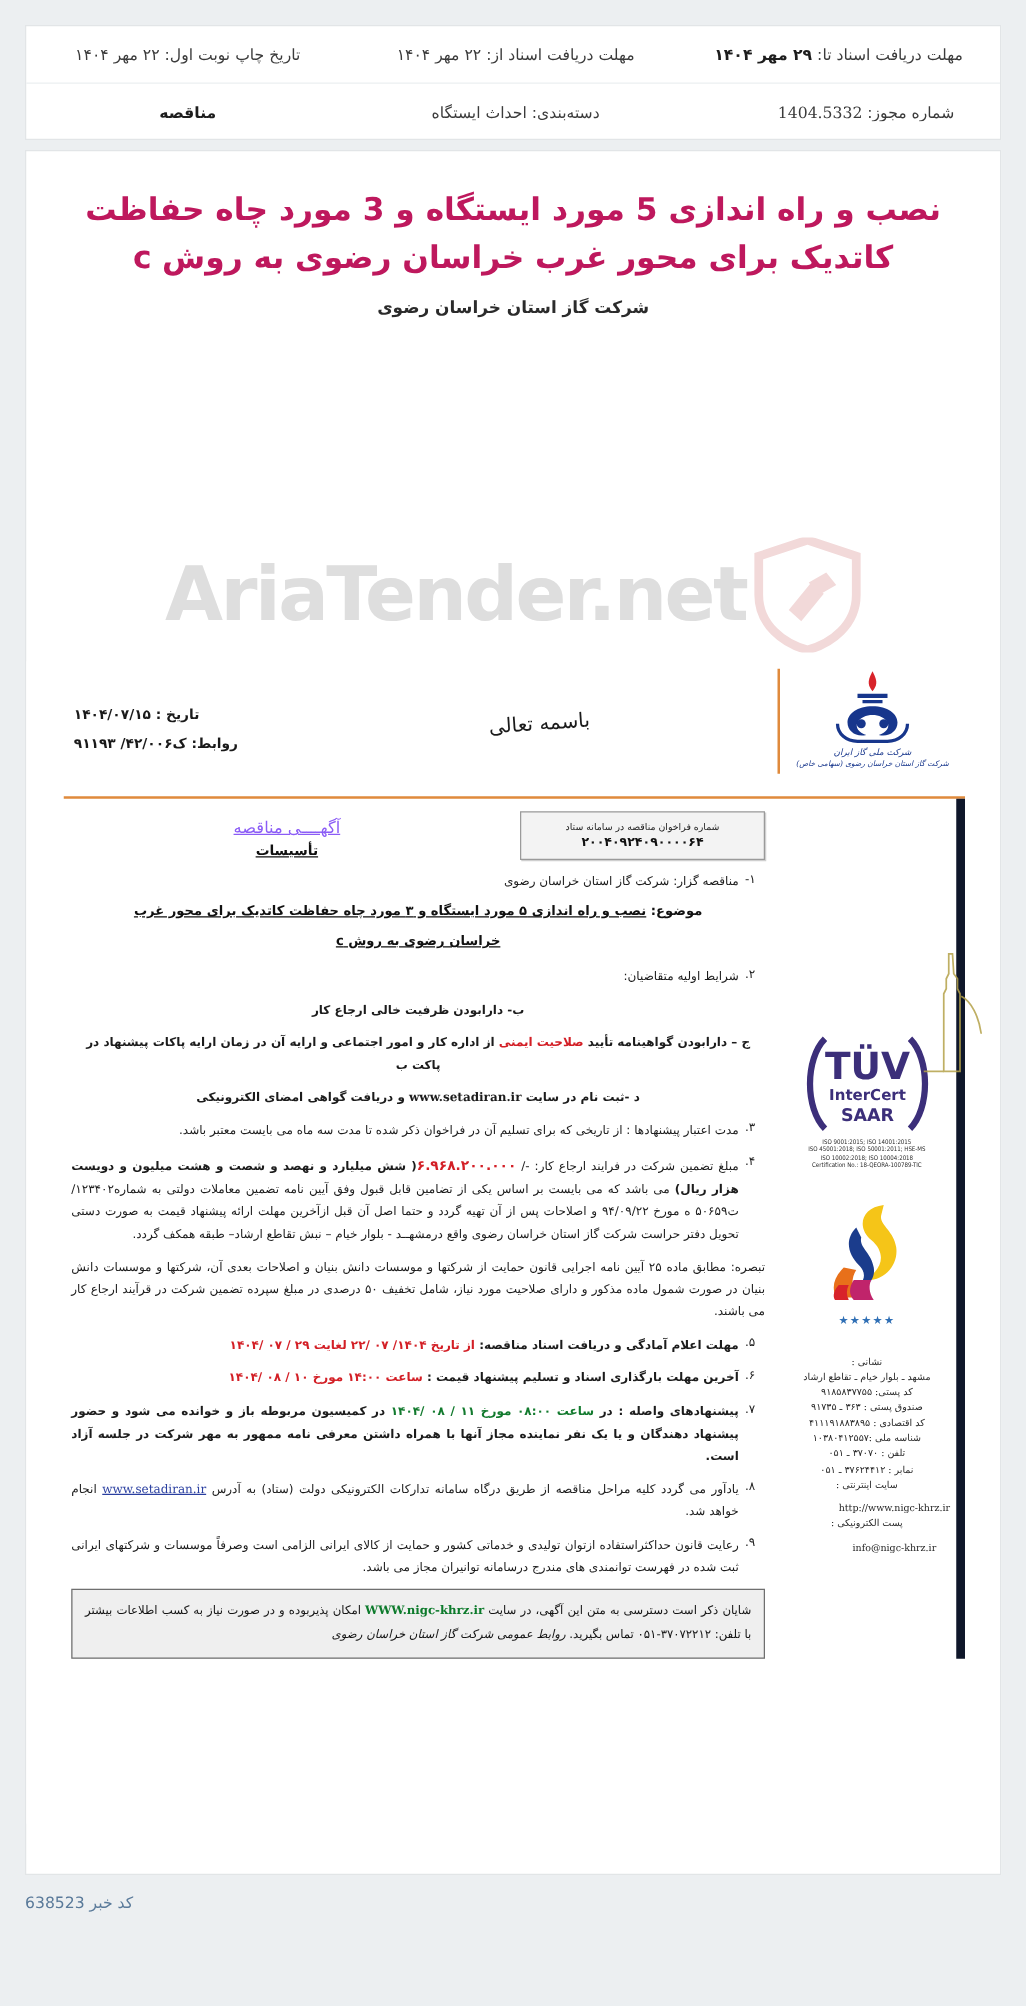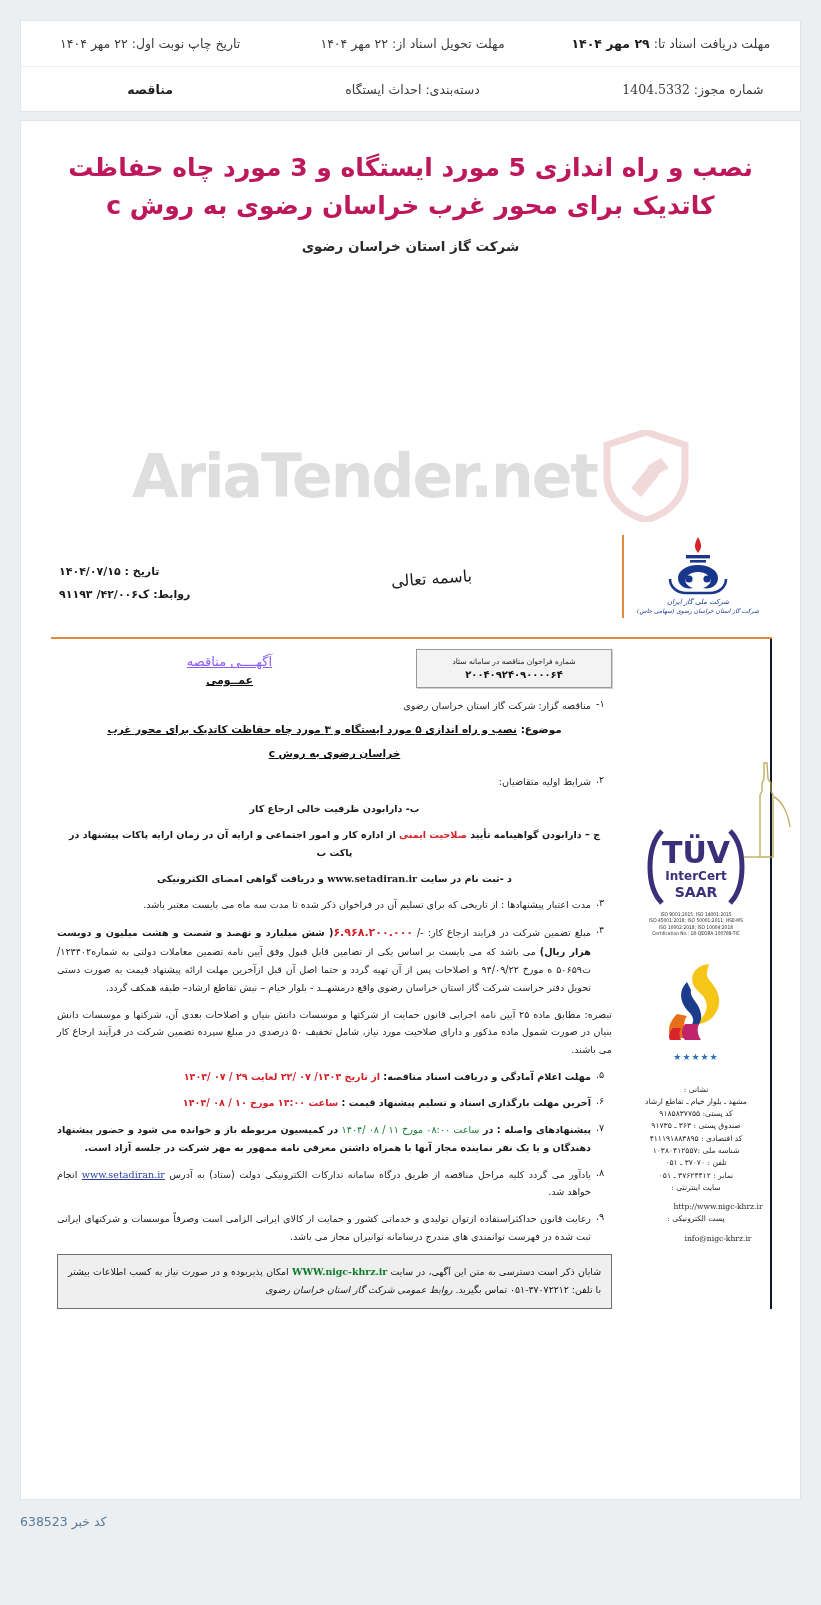--- a/index.html
+++ b/index.html
@@ -136,21 +136,21 @@
     width: 190px; padding-top: 30px; text-align: left; padding-left: 8px;
   }
   .date-col div { font-size: 11px; color: #1a1a1a; margin-bottom: 10px; font-weight: bold; }
 
   .orange-rule { height: 2px; background: #e08a3c; margin: 0 30px; }
 
   
   .scan-body { display: flex; padding: 0 30px; position: relative; }
   .side-col {
     width: 150px; flex: 0 0 150px;
-    border-right: 2px solid #0f172a;
+    border-right: 7px solid #0f172a;
     padding-top: 8px; text-align: center; position: relative;
   }
   .main-col { flex: 1; padding: 10px 10px 0 6px; position: relative; }
 
   .minaret { position: absolute; top: 118px; right: -22px; width: 52px; height: 110px; opacity: .85; }
 
   .tuv { margin-top: 178px; }
   .tuv svg { display: block; margin: 0 auto; }
   .iso-lines { margin-top: 3px; }
   .iso-lines div {
@@ -190,21 +190,21 @@
   .t { font-size: 9.6px; color: #1c1c1c; line-height: 1.85; text-align: justify; }
   .t.center { text-align: center; }
   .t.right { text-align: right; }
   .li { display: flex; gap: 5px; margin-top: 9px; }
   .li .bullet { flex: 0 0 16px; text-align: left; font-size: 9.6px; color: #1c1c1c; padding-top: 1px; }
   .li .body { flex: 1; }
 
   .bold { font-weight: bold; }
   .u { text-decoration: underline; }
   .red { color: #d31f26; font-weight: bold; }
-  .green { color: #127a2e; font-weight: normal; }
+  .green { color: #127a2e; font-weight: bold; }
   .blue-link { color: #2a3fa0; text-decoration: underline; font-family: "DejaVu Serif", serif; }
   .ltr { direction: ltr; display: inline-block; font-family: "DejaVu Serif", serif; margin-left: 44px; }
   .ser { font-family: "DejaVu Serif", serif; }
 
   .subject-line { font-size: 10.5px; font-weight: bold; color: #111; margin-top: 5px; }
   .subject-line .u { text-decoration: underline; }
 
   .notice-box {
     border: 1px solid #6f6f6f; background: #efefef;
     padding: 8px 10px; margin-top: 8px;
@@ -224,21 +224,21 @@
 </style>
 </head>
 <body>
 
 <div class="meta-card">
   <div class="meta-row">
     <div class="meta-cell">
       <span>مهلت دریافت اسناد تا: </span><b class="meta-strong">۲۹ مهر ۱۴۰۴</b>
     </div>
     <div class="meta-cell">
-      <span>مهلت تحویل اسناد از: </span><span>۲۲ مهر ۱۴۰۴</span>
+      <span>مهلت دریافت اسناد از: </span><span>۲۲ مهر ۱۴۰۴</span>
     </div>
     <div class="meta-cell right-cell">
       <span>تاریخ چاپ نوبت اول: </span><span>۲۲ مهر ۱۴۰۴</span>
     </div>
   </div>
   <div class="meta-row">
     <div class="meta-cell">
       <span>شماره مجوز: </span><span class="ltr">1404.5332</span>
     </div>
     <div class="meta-cell">
@@ -356,21 +356,21 @@
 
       <div class="main-col">
 
         <div class="ann-head">
           <div class="ann-box">
             <div class="l1">شماره فراخوان مناقصه در سامانه ستاد</div>
             <div class="l2">۲۰۰۴۰۹۲۴۰۹۰۰۰۰۶۴</div>
           </div>
           <div class="ann-title-wrap">
             <div class="ann-title">آگهــــی  مناقصه</div>
-            <div class="ann-title2">عمــومی</div>
+            <div class="ann-title2">تأسیسات</div>
           </div>
         </div>
 
         <div class="li">
           <div class="bullet">۱-</div>
           <div class="body t right">مناقصه گزار: شرکت گاز استان خراسان رضوی</div>
         </div>
 
         <div class="subject-line t center">
           <span>موضوع: </span><span class="u">نصب و راه اندازی ۵ مورد ایستگاه و ۳ مورد چاه حفاظت کاتدیک برای محور غرب</span>

